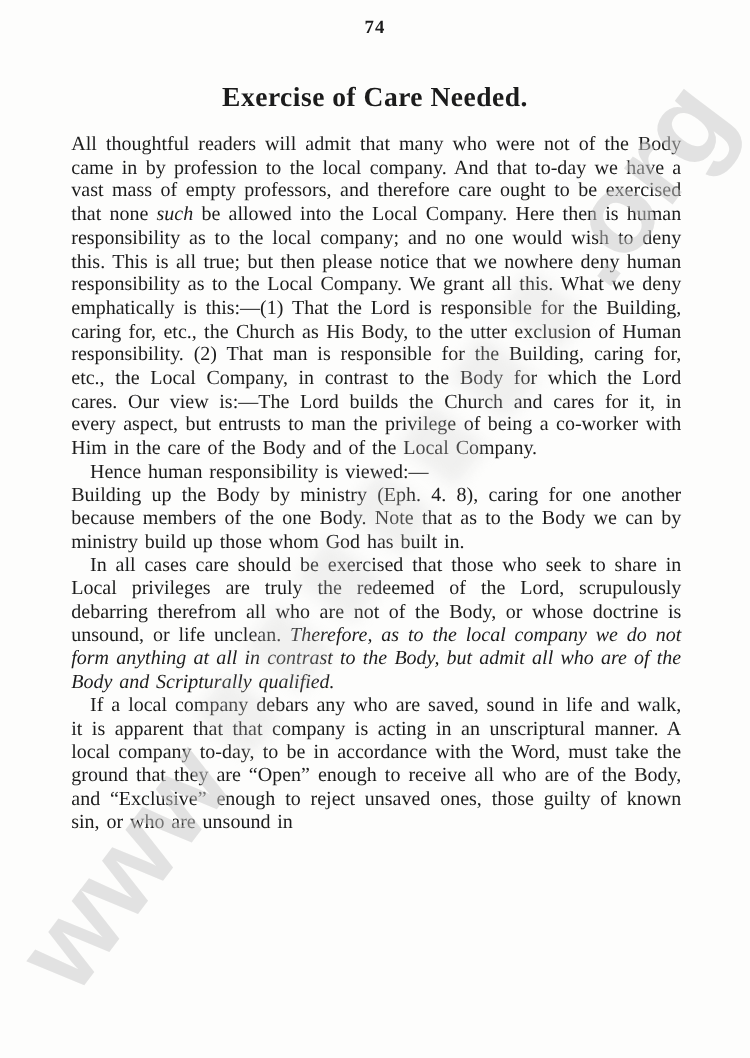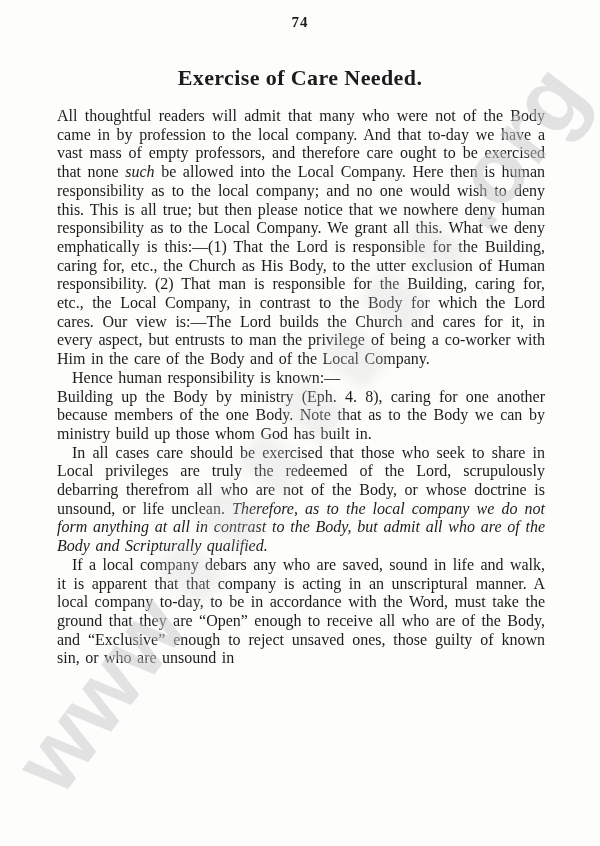--- a/index.html
+++ b/index.html
@@ -86,19 +86,19 @@
     <span class="wm-blur"></span>
     <span>.org</span>
   </div>
 
   <div class="page-number">74</div>
 
   <h1 class="title">Exercise of Care Needed.</h1>
 
   <div class="content">
       <p class="para"><span>All thoughtful readers will admit that many who were not of the Body came in by profession to the local company. And that to-day we have a vast mass of empty professors, and therefore care ought to be exercised that none </span><em>such</em><span> be allowed into the Local Company. Here then is human responsibility as to the local company; and no one would wish to deny this. This is all true; but then please notice that we nowhere deny human responsibility as to the Local Company. We grant all this. What we deny emphatically is this:—(1) That the Lord is responsible for the Building, caring for, etc., the Church as His Body, to the utter exclusion of Human responsibility. (2) That man is responsible for the Building, caring for, etc., the Local Company, in contrast to the Body for which the Lord cares. Our view is:—The Lord builds the Church and cares for it, in every aspect, but entrusts to man the privilege of being a co-worker with Him in the care of the Body and of the Local Company.</span></p>
-      <p class="para indent"><span>Hence human responsibility is known:—</span></p>
+      <p class="para indent"><span>Hence human responsibility is viewed:—</span></p>
       <p class="para"><span>Building up the Body by ministry (Eph. 4. 8), caring for one another because members of the one Body. Note that as to the Body we can by ministry build up those whom God has built in.</span></p>
       <p class="para indent"><span>In all cases care should be exercised that those who seek to share in Local privileges are truly the redeemed of the Lord, scrupulously debarring therefrom all who are not of the Body, or whose doctrine is unsound, or life unclean. </span><em>Therefore, as to the local company we do not form anything at all in contrast to the Body, but admit all who are of the Body and Scripturally qualified.</em></p>
       <p class="para indent"><span>If a local company debars any who are saved, sound in life and walk, it is apparent that that company is acting in an unscriptural manner. A local company to-day, to be in accordance with the Word, must take the ground that they are “Open” enough to receive all who are of the Body, and “Exclusive” enough to reject unsaved ones, those guilty of known sin, or who are unsound in</span></p>
     </div>
 
 </div>
 
 </body></html>

